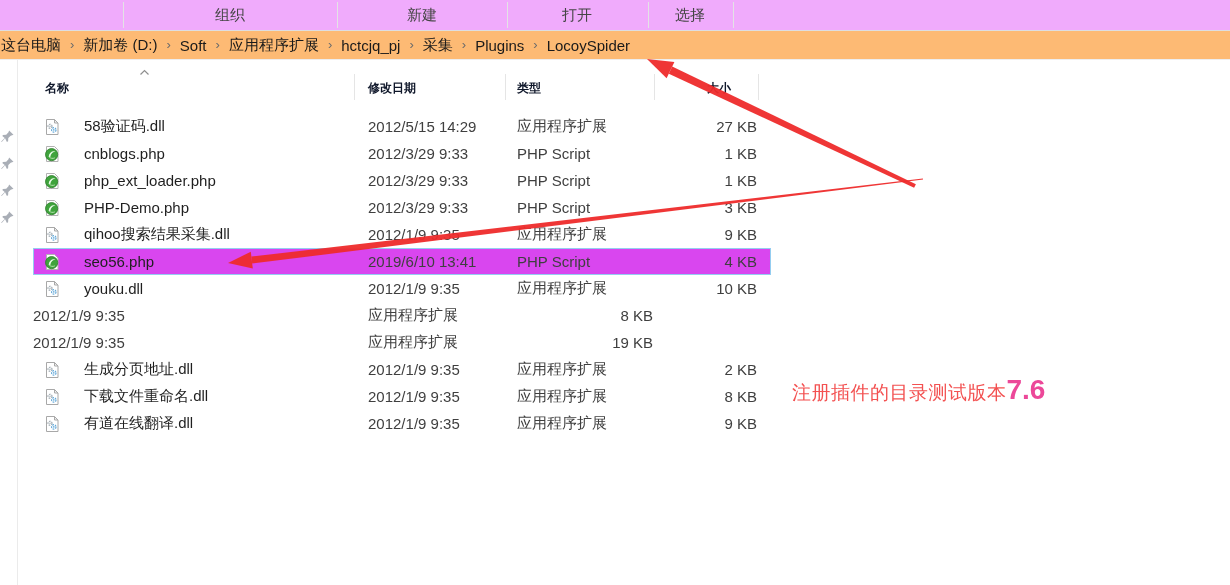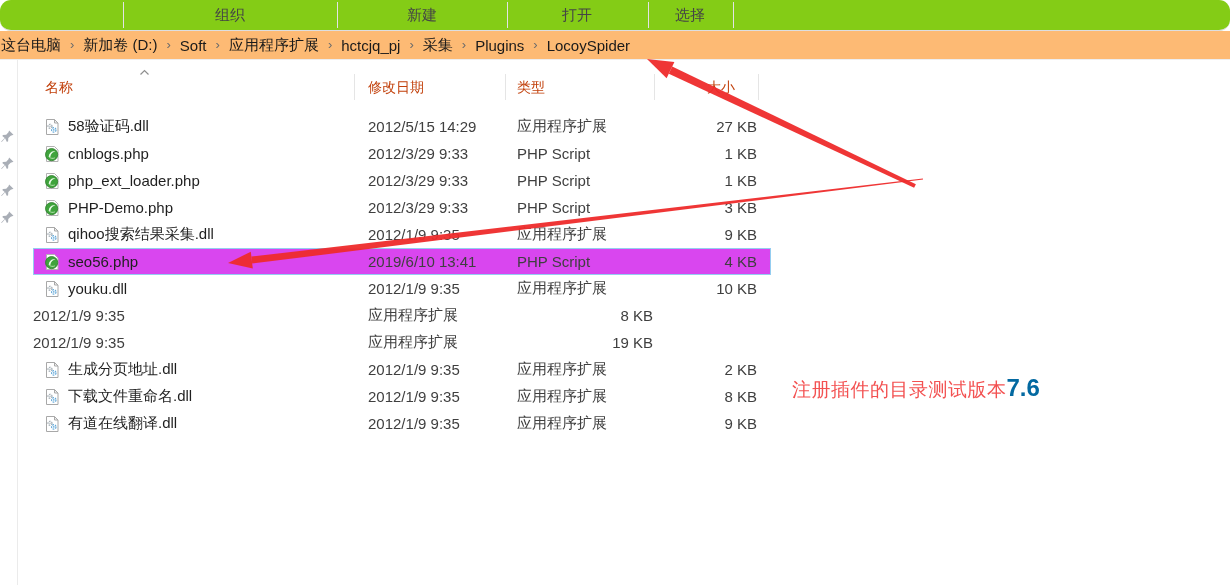--- a/index.html
+++ b/index.html
@@ -2,50 +2,50 @@
 <html lang="zh"><head>
 <meta charset="utf-8">
 <style>
   html,body{margin:0;padding:0;}
   body{
     width:1230px;height:585px;background:#ffffff;overflow:hidden;position:relative;
     font-family:"Liberation Sans","DejaVu Sans",sans-serif;
     -webkit-font-smoothing:antialiased;
   }
   
-  .ribbon{position:absolute;left:0;top:0;width:1230px;height:30px;background:#84cc16;border-bottom:1px solid #dedee0;border-radius:11px;}
+  .ribbon{position:absolute;left:0;top:0;width:1230px;height:30px;background:#f0abfc;border-bottom:1px solid #dedee0;}
   .ribbon .sep{position:absolute;top:2px;height:26px;width:1px;background:#e3e3e5;}
   .ribbon .grp{position:absolute;top:50%;transform:translate(-50%,-50%);font-size:15px;color:#454545;white-space:nowrap;}
   
   .addressbar{position:absolute;left:0;top:31px;width:1230px;height:28px;background:#fdba74;border-bottom:1px solid #ededee;}
   .crumbs{position:absolute;left:-3px;top:0;height:28px;display:flex;align-items:center;font-size:15px;color:#1a1a1a;white-space:nowrap;}
   .crumb{padding:0 4px;}
   .crumb-sep{color:#6b6b6b;font-size:13px;padding:0 5px 2px 5px;}
   
   .nav-divider{position:absolute;left:17px;top:60px;width:1px;height:525px;background:#ebebeb;}
   .pin{position:absolute;left:0;width:15px;height:15px;}
   
   .listview{position:absolute;left:33px;top:74px;width:738px;}
-  .colheaders{position:relative;height:28px;display:grid;grid-template-columns:335px 149px 150px 104px;align-items:center;font-size:14px;color:#c2410c;}
+  .colheaders{position:relative;height:28px;display:grid;grid-template-columns:335px 149px 150px 104px;align-items:center;font-size:12px;color:#0f172a;font-weight:bold;}
   .colheaders .h{white-space:nowrap;}
   .h-name{padding-left:12px;}
   .h-size{padding-left:40px;}
   .hsep{position:absolute;top:0;width:1px;height:26px;background:#e5e5e5;}
   .sortcaret{position:absolute;left:106px;top:-5px;}
   .rows{position:relative;margin-top:11px;}
   .row{display:grid;grid-template-columns:335px 149px 150px 104px;height:27px;align-items:center;font-size:15px;color:#1f1f1f;}
   .row.selected{background:#d946ef;box-shadow:inset 0 0 0 1px #94cdf0;}
-  .c-name{display:flex;align-items:center;gap:8px;padding-left:11px;white-space:nowrap;overflow:hidden;}
+  .c-name{display:flex;align-items:center;gap:24px;padding-left:11px;white-space:nowrap;overflow:hidden;}
   .file-icon{width:16px;height:16px;flex:0 0 16px;}
   .c-date,.c-type{color:#3f3f3f;white-space:nowrap;}
   .c-size{text-align:right;padding-right:14px;color:#3f3f3f;white-space:nowrap;}
   
   .annot{position:absolute;left:0;top:0;pointer-events:none;z-index:6;}
   .note{position:absolute;left:792px;top:374px;z-index:6;font-family:"DejaVu Serif","Liberation Serif",serif;font-size:19px;color:#f35151;letter-spacing:.5px;white-space:nowrap;}
-  .note b{font-family:"Liberation Sans","DejaVu Sans",sans-serif;font-size:24px;color:#0369a1;letter-spacing:0;}
+  .note b{font-family:"Liberation Sans","DejaVu Sans",sans-serif;font-size:28px;color:#ec4899;letter-spacing:0;}
 </style>
 </head>
 <body>
 
 <div class="ribbon">
   <div class="sep" style="left:123px"></div>
   <div class="sep" style="left:337px"></div>
   <div class="sep" style="left:507px"></div>
   <div class="sep" style="left:648px"></div>
   <div class="sep" style="left:733px"></div>

